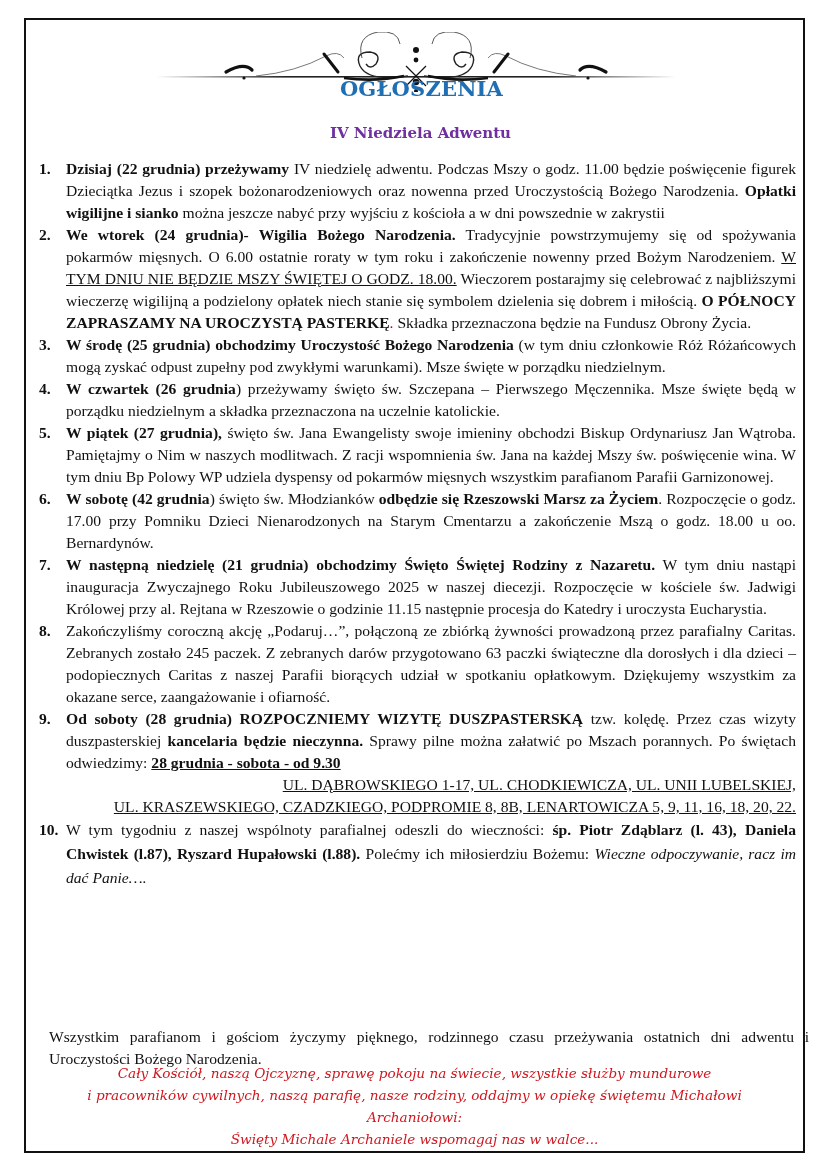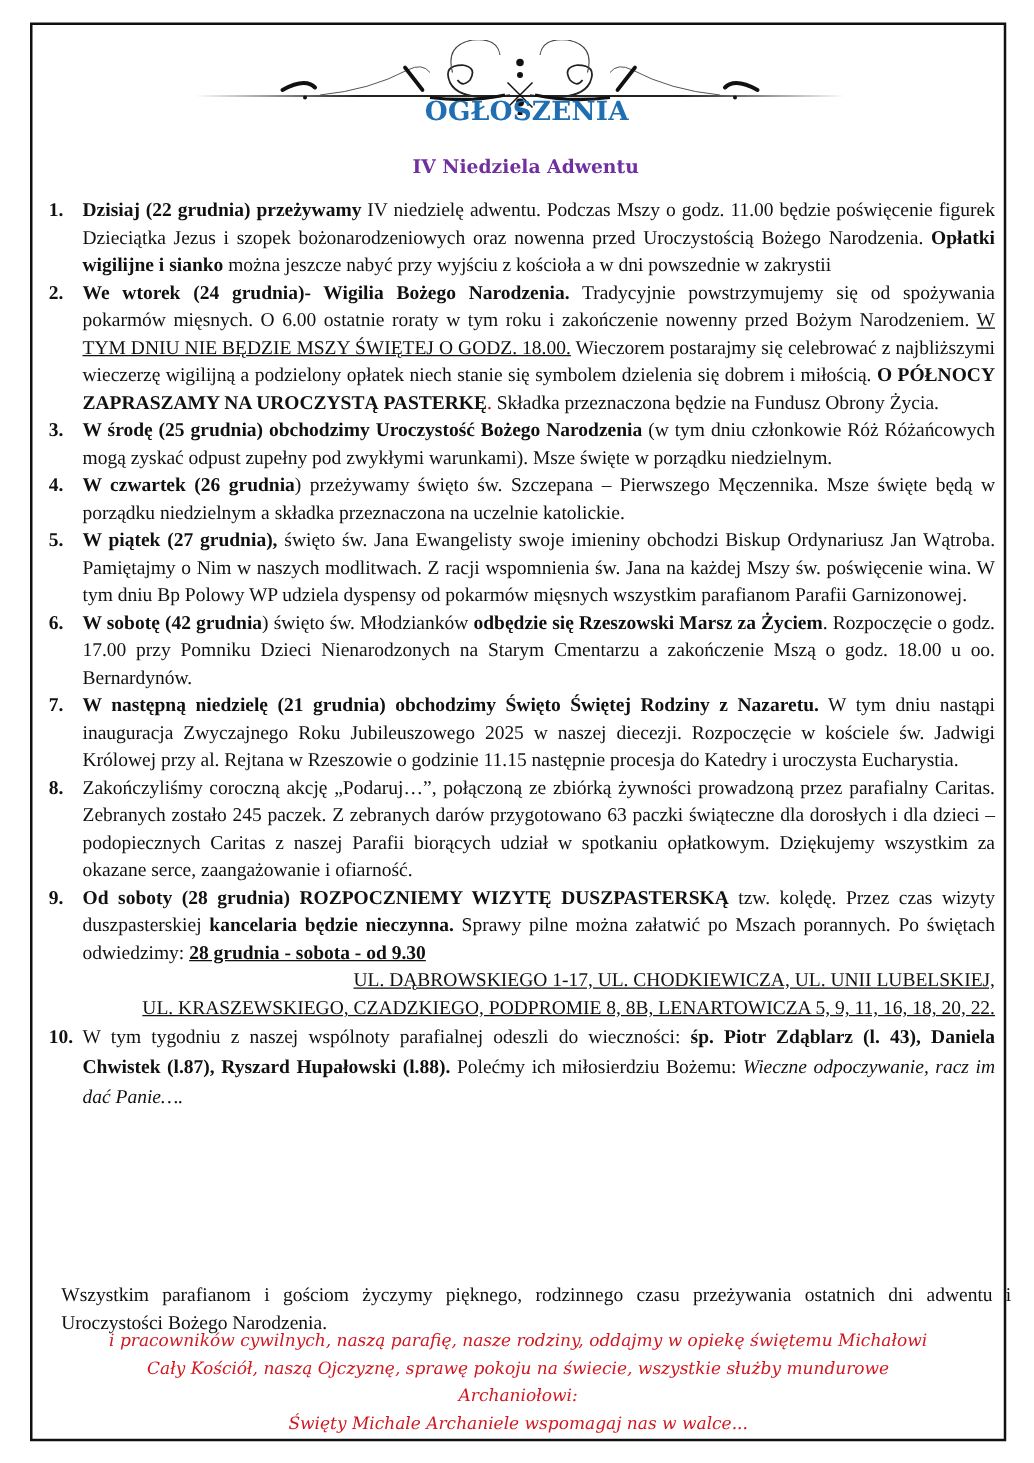--- a/index.html
+++ b/index.html
@@ -100,18 +100,18 @@
     </li>
     <li class="item item10">
       <span class="num">10.</span>
       <span>W tym tygodniu z naszej wspólnoty parafialnej odeszli do wieczności: </span><span class="b">śp. Piotr Zdąblarz (l. 43), Daniela Chwistek  (l.87), Ryszard Hupałowski (l.88).</span><span> Polećmy ich miłosierdziu Bożemu: </span><span class="i">Wieczne odpoczywanie, racz im dać Panie….</span>
     </li>
   </ol>
 
   <p class="closing">Wszystkim parafianom i gościom życzymy pięknego, rodzinnego czasu przeżywania  ostatnich dni adwentu i Uroczystości Bożego Narodzenia.</p>
 
   <div class="prayer">
+    <div>Cały Kościół, naszą Ojczyznę, sprawę pokoju na świecie, wszystkie służby mundurowe</div>
     <div>i pracowników cywilnych, naszą parafię, nasze rodziny, oddajmy w opiekę świętemu Michałowi</div>
-    <div>Cały Kościół, naszą Ojczyznę, sprawę pokoju na świecie, wszystkie służby mundurowe</div>
     <div>Archaniołowi:</div>
     <div>Święty Michale Archaniele wspomagaj nas w walce...</div>
   </div>
 </div>
 
 </body></html>

